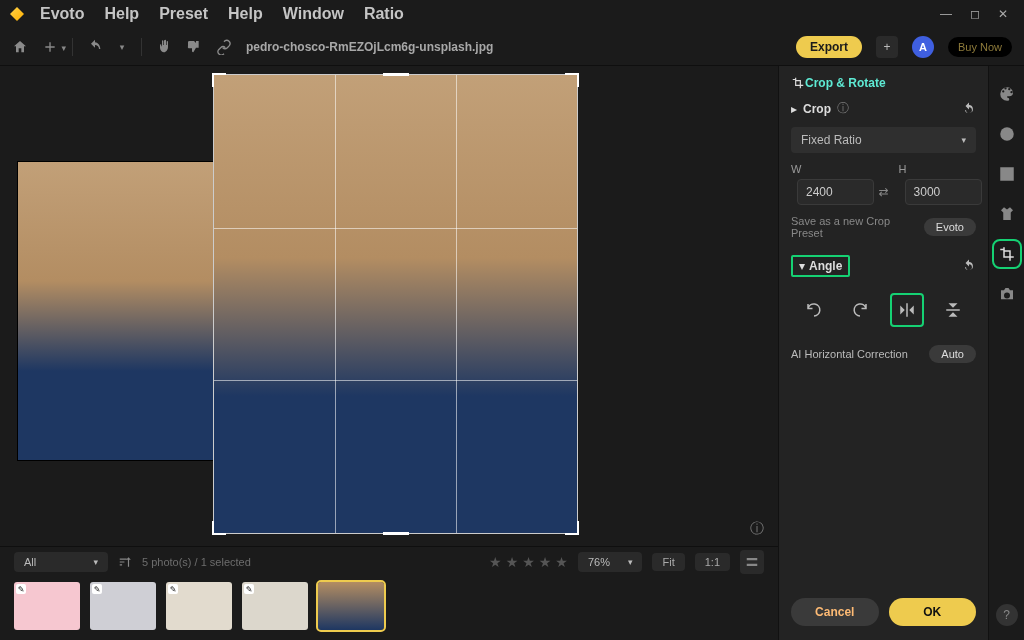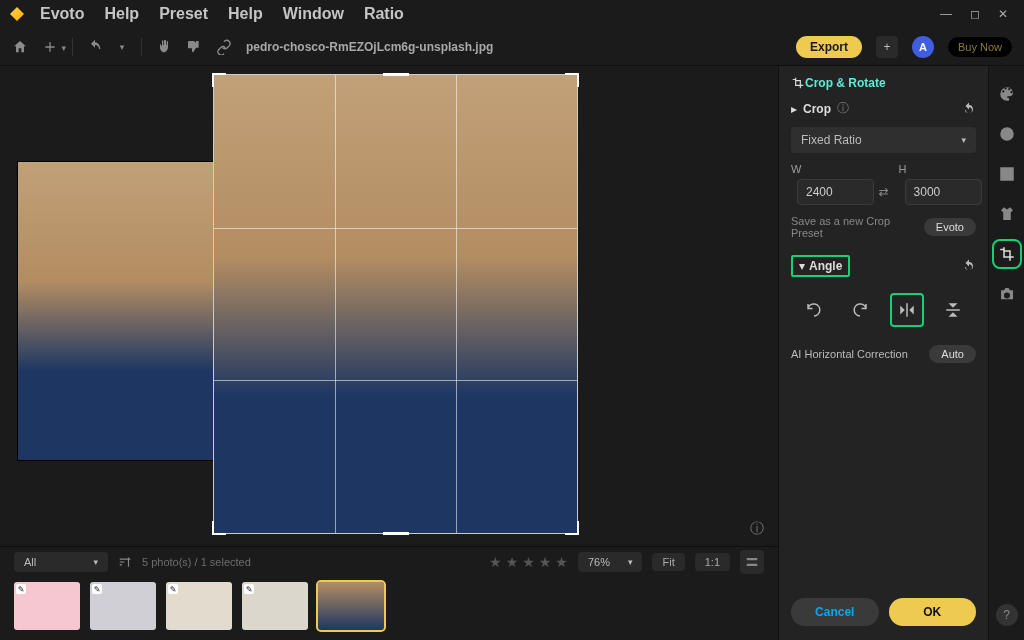--- a/index.html
+++ b/index.html
@@ -189,21 +189,21 @@
   .slider-track { height:3px; background:#444; border-radius:2px; position:relative;}
   .slider-knob { position:absolute; top:50%; left:50%; transform:translate(-50%,-50%); width:10px;height:10px;border-radius:50%;background:#ddd;}
 
   .panel-footer {
     margin-top:auto;
     display:flex; gap:10px; padding:12px 0 14px;
   }
   .btn {
     flex:1; text-align:center; padding:7px 0; border-radius:14px; font-size:12px; font-weight:600;
   }
-  .btn.cancel { background:#3a3a3a; color:#0ea5e9;}
+  .btn.cancel { background:#3a3a3a; color:#fdba74;}
   .btn.ok { background:#eecb4e; color:#111;}
 
   
   .rail {
     width: 36px;
     background:#1b1b1b;
     display:flex; flex-direction:column; align-items:center;
     gap:20px; padding-top:18px;
     border-left:1px solid #111;
   }

